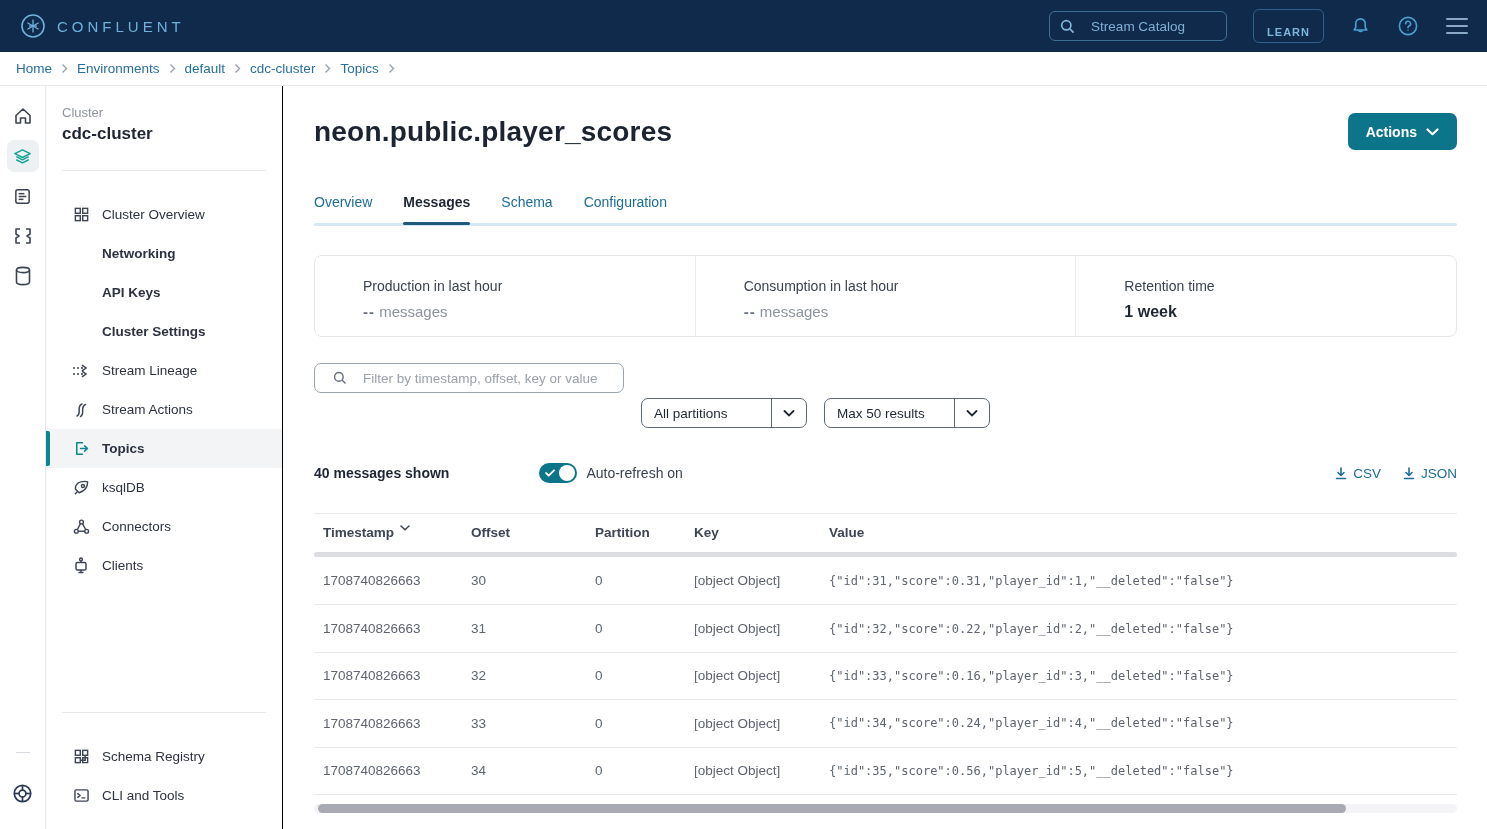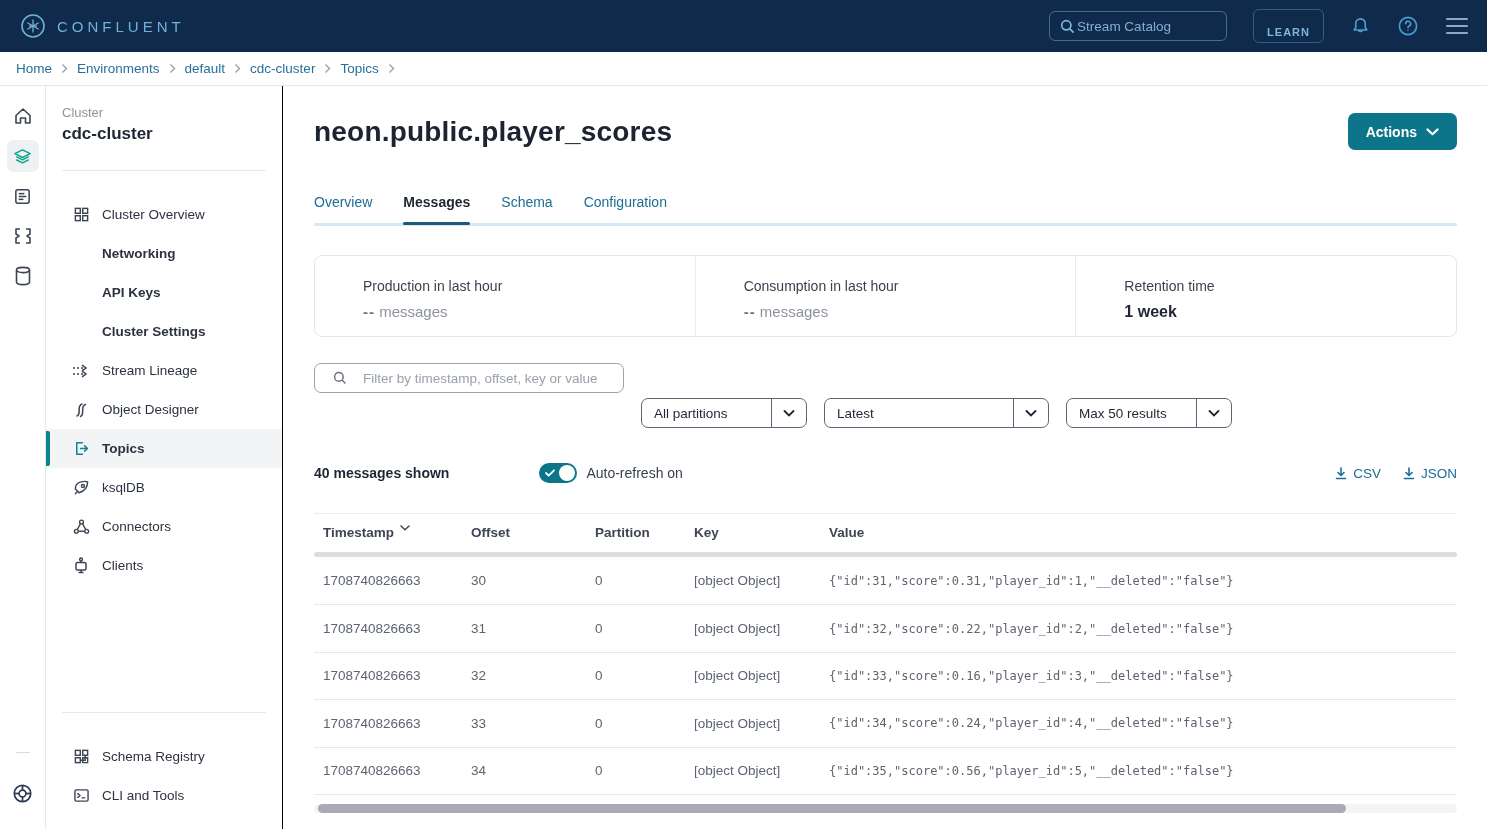--- a/index.html
+++ b/index.html
@@ -6,21 +6,21 @@
   html,body { width:1487px; height:829px; overflow:hidden; background:#fff;
     font-family:"Liberation Sans", sans-serif; color:#2c3240; }
 
   
   .navbar { height:52px; background:#102a4c; display:flex; align-items:center;
     padding:0 18px 0 20px; }
   .brand { display:flex; align-items:center; gap:11px; color:#6fb1d8; }
   .brand-name { font-size:15px; letter-spacing:4px; font-weight:500; }
   .nav-right { margin-left:auto; display:flex; align-items:center; gap:26px; }
   .nav-search { width:178px; height:30px; border:1px solid #3e6f96; border-radius:6px;
-    display:flex; align-items:center; gap:2px; padding:8px 10px; color:#7fb6da; }
+    display:flex; align-items:center; gap:16px; padding:8px 10px; color:#7fb6da; }
   .nav-search input { background:transparent; border:none; outline:none; width:120px;
     color:#cfe4f2; font-size:13.5px; font-family:inherit; }
   .nav-search input::placeholder { color:#7fb0d4; }
   .learn-btn { height:30px; padding:16px 13px; border:1px solid #2e618c; border-radius:6px;
     background:transparent; color:#7db6dc; font-size:11px; font-weight:700;
     letter-spacing:1px; cursor:pointer; font-family:inherit; }
   .nav-icon-btn { background:none; border:none; color:#4ba0d3; cursor:pointer;
     display:flex; align-items:center; }
   .hamburger { color:#8aa9c4; }
 
@@ -310,21 +310,21 @@
         </span>
         <span>Stream Lineage</span>
       </div>
       <div class="sb-item">
         <span class="sb-ico">
           <svg width="16" height="16" viewBox="0 0 16 16" fill="none" stroke="currentColor" stroke-width="1.5" stroke-linecap="round">
               <path d="M4 14 C9 12 3 4 9 2"></path>
               <path d="M7.5 14.5 C12.5 12.5 6.5 4.5 12.5 2.5"></path>
             </svg>
         </span>
-        <span>Object Designer</span>
+        <span>Stream Actions</span>
       </div>
       <div class="sb-item active">
         <span class="sb-ico">
           <svg width="17" height="17" viewBox="0 0 18 18" fill="none" stroke="currentColor" stroke-width="1.6" stroke-linecap="round" stroke-linejoin="round">
               <path d="M10 3 L4 3 L4 15 L10 15"></path>
               <path d="M8 9 L15 9"></path>
               <path d="M12.3 6.2 L15.3 9 L12.3 11.8"></path>
             </svg>
         </span>
         <span>Topics</span>
@@ -433,28 +433,20 @@
         <span>
           <svg width="14" height="14" viewBox="0 0 15 15" fill="none" stroke="currentColor" stroke-width="1.6">
               <circle cx="6.3" cy="6.3" r="4.6"></circle>
               <line x1="9.9" y1="9.9" x2="13.4" y2="13.4"></line>
             </svg>
         </span>
         <input placeholder="Filter by timestamp, offset, key or value" style="">
       </div>
       <div class="dropdown dd-partitions">
         <span class="dd-value">All partitions</span>
-        <span class="dd-chev">
-          <svg width="12" height="7" viewBox="0 0 12 7" fill="none" stroke="currentColor" stroke-width="1.8" stroke-linecap="round">
-              <path d="M1.5 1 L6 5.4 L10.5 1"></path>
-            </svg>
-        </span>
-      </div>
-      <div class="dropdown dd-position">
-        <span class="dd-value">Latest</span>
         <span class="dd-chev">
           <svg width="12" height="7" viewBox="0 0 12 7" fill="none" stroke="currentColor" stroke-width="1.8" stroke-linecap="round">
               <path d="M1.5 1 L6 5.4 L10.5 1"></path>
             </svg>
         </span>
       </div>
       <div class="dropdown dd-limit">
         <span class="dd-value">Max 50 results</span>
         <span class="dd-chev">
           <svg width="12" height="7" viewBox="0 0 12 7" fill="none" stroke="currentColor" stroke-width="1.8" stroke-linecap="round">

